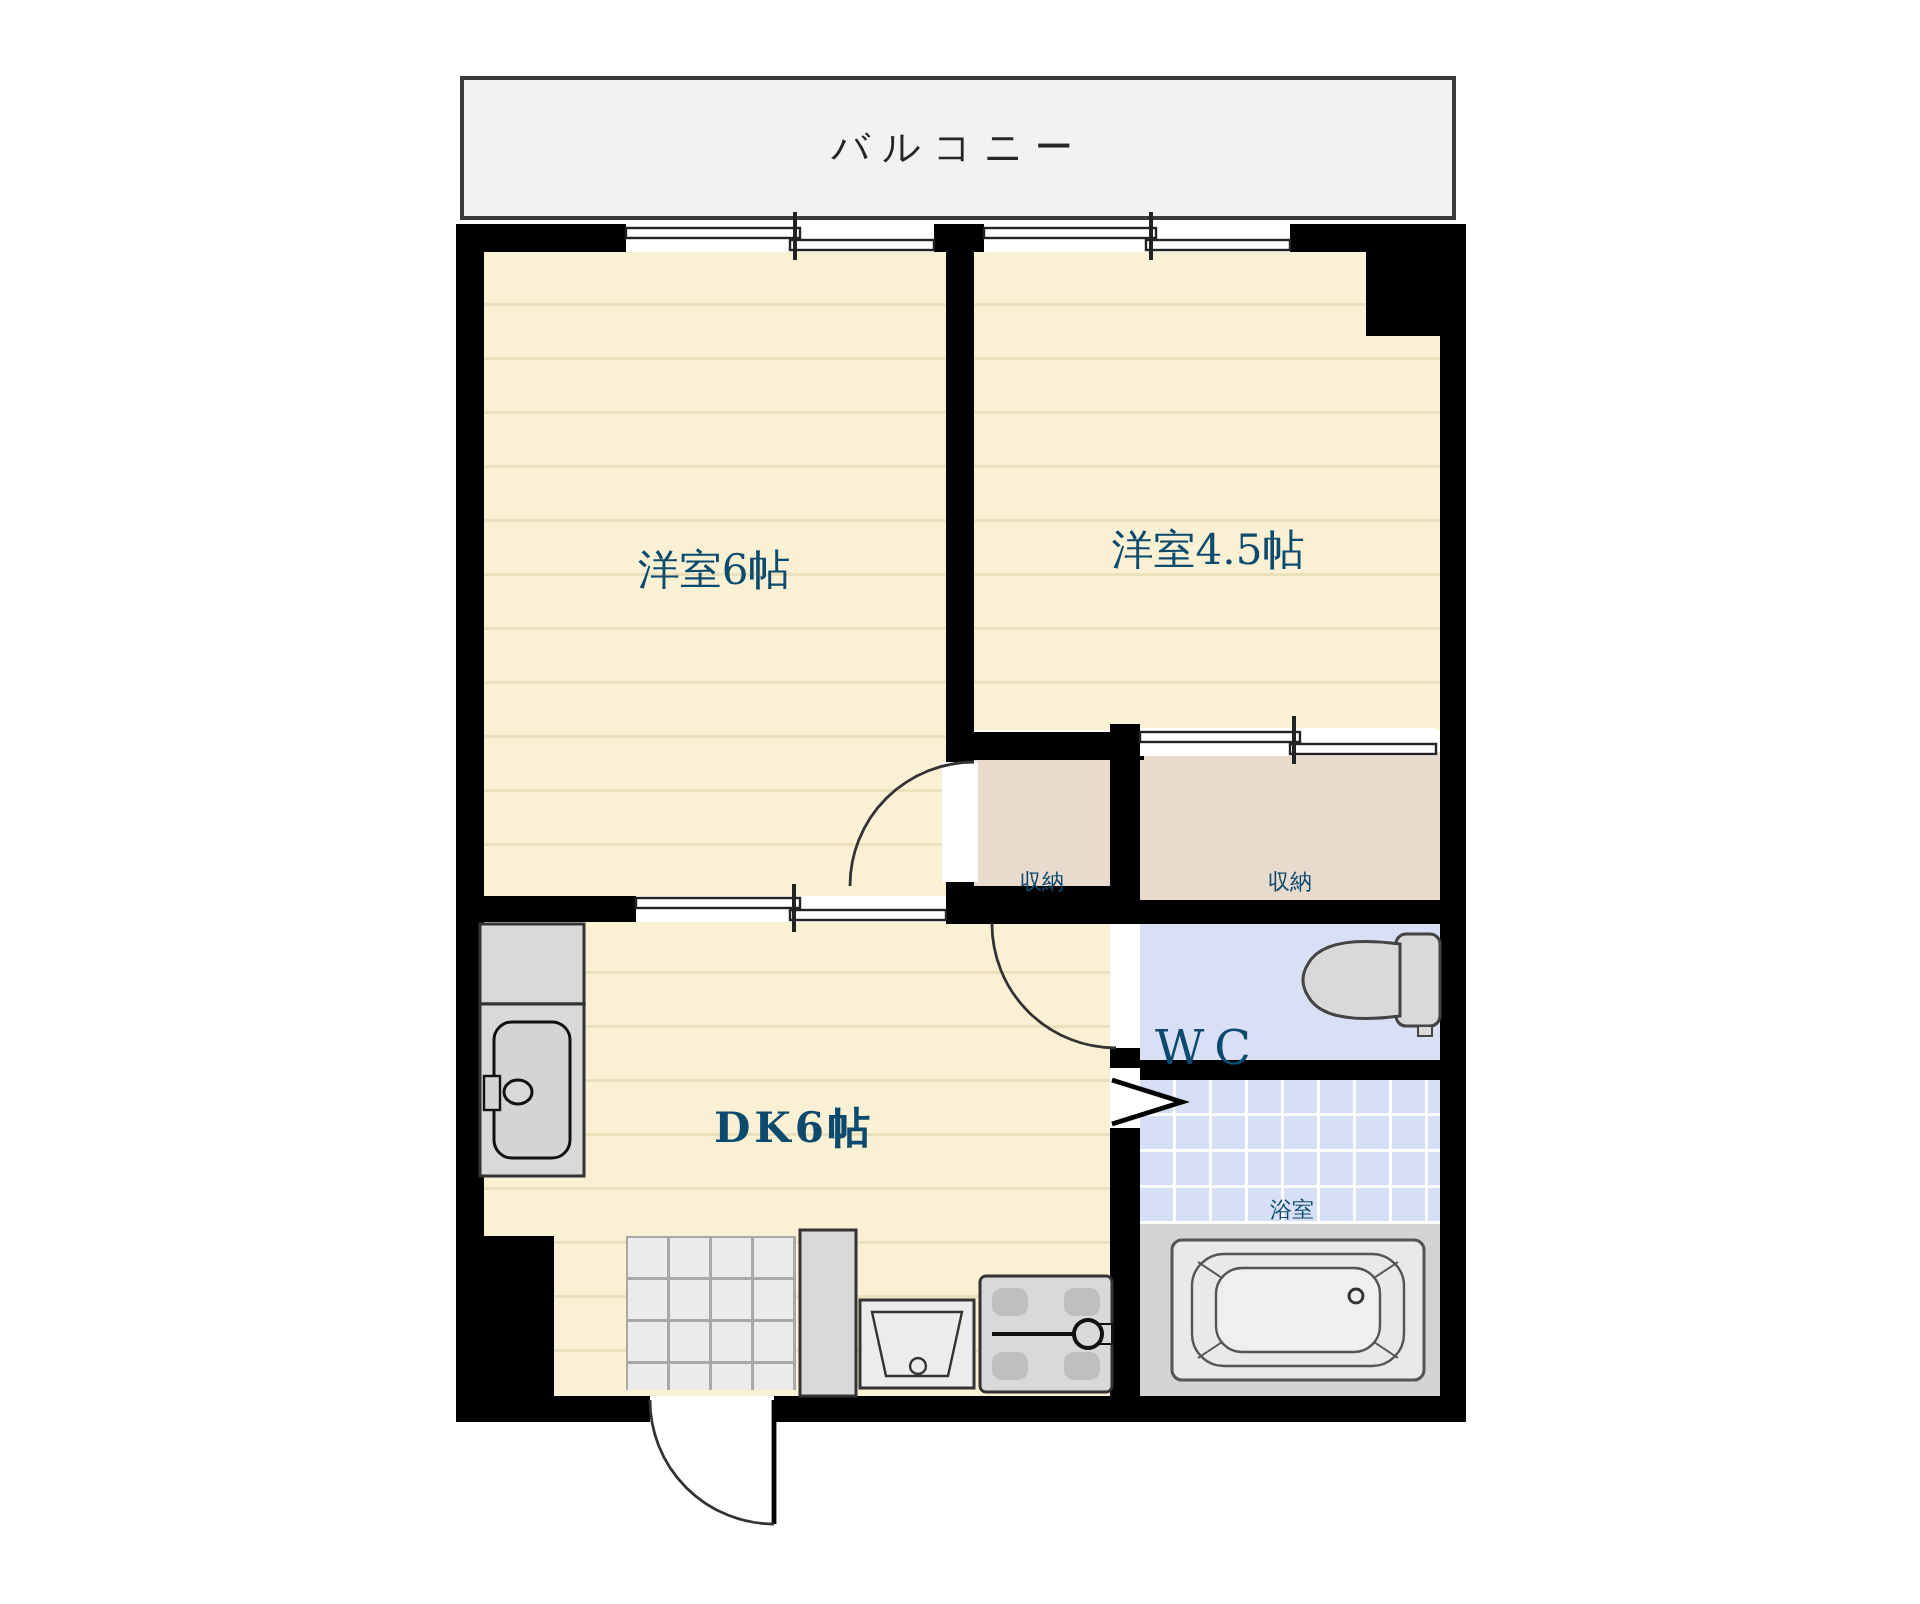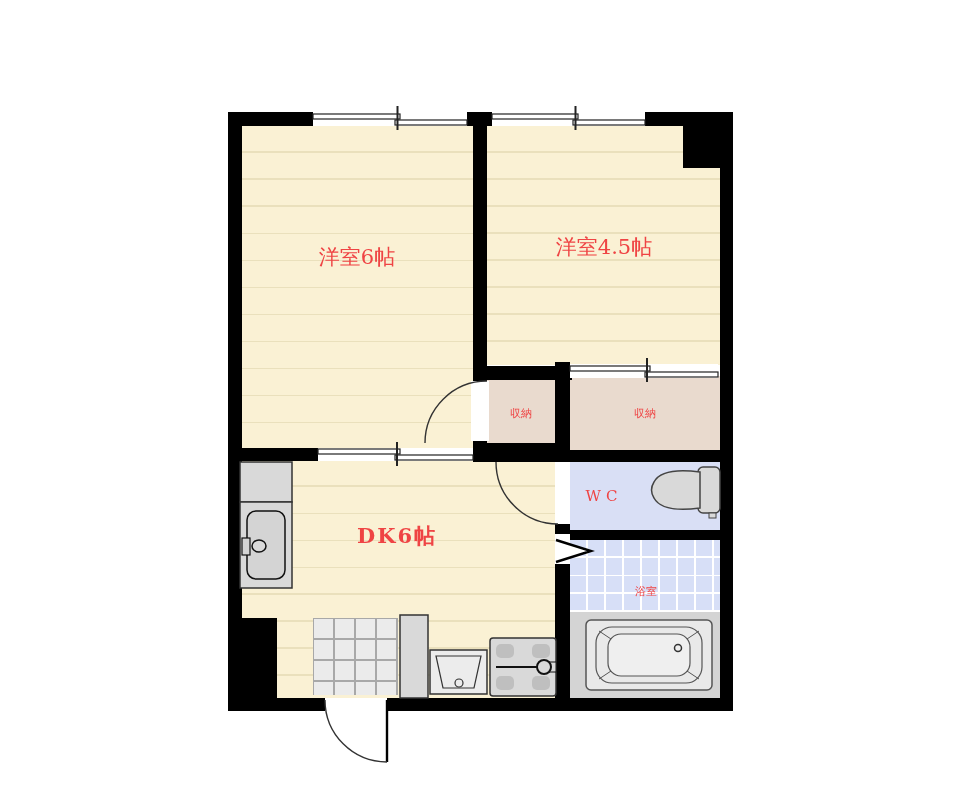--- a/index.html
+++ b/index.html
@@ -17,32 +17,35 @@
     background-image:repeating-linear-gradient(to right,transparent 0px,transparent 16.5px,#ffffff 16.5px,#ffffff 18px),
                      repeating-linear-gradient(to bottom,transparent 0px,transparent 16.5px,#ffffff 16.5px,#ffffff 18px);}
   .tub-floor{position:absolute;background:#d4d4d4;}
   .genkan{position:absolute;background:#ebebeb;
     background-image:repeating-linear-gradient(to right,transparent 0px,transparent 19.5px,#a8a8a8 19.5px,#a8a8a8 21px),
                      repeating-linear-gradient(to bottom,transparent 0px,transparent 19.5px,#a8a8a8 19.5px,#a8a8a8 21px);
     border-left:1px solid #a8a8a8;border-top:1px solid #a8a8a8;}
   .balcony{position:absolute;background:#f2f2f4;border:2px solid #3c3c3c;box-sizing:border-box;
     display:flex;align-items:center;justify-content:center;}
   .room-label{position:absolute;transform:translate(-50%,-50%);white-space:nowrap;
-    font-size:21px;color:#ef4444;}
+    font-size:21px;color:#0c4a6e;margin-top:28px;}
   .label-sm{font-size:11px;}
-  .label-wc{font-size:15px;letter-spacing:5px;}
+  .label-wc{font-size:24px;letter-spacing:5px;}
   .label-balcony{font-size:19px;letter-spacing:6px;color:#262626;}
   .label-dk{letter-spacing:2px;}
   svg{position:absolute;left:0;top:0;}
 </style>
 </head>
 <body>
 
 <div id="canvas">
 
+  <div class="balcony" style="left:230px;top:38px;width:498px;height:72px;">
+    <span class="label-balcony">バルコニー</span>
+  </div>
 
   <div class="room-floor" style="left:242px;top:126px;width:231px;height:323px;"></div>
   <div class="room-floor" style="left:487px;top:126px;width:233px;height:239px;"></div>
   <div class="storage-floor" style="left:487px;top:380px;width:68px;height:63px;"></div>
   <div class="storage-floor" style="left:570px;top:376px;width:150px;height:74px;"></div>
   <div class="wc-floor" style="left:570px;top:462px;width:150px;height:68px;"></div>
   <div class="bath-floor" style="left:570px;top:540px;width:150px;height:72px;"></div>
   <div class="tub-floor" style="left:570px;top:612px;width:150px;height:86px;"></div>
   <div class="room-floor" style="left:242px;top:460px;width:313px;height:238px;"></div>
   <div class="genkan" style="left:313px;top:618px;width:84px;height:76px;"></div>
@@ -162,16 +165,16 @@
       <rect x="549" y="662" width="7" height="10" fill="#d9d9d9" stroke="#111" stroke-width="1"></rect>
       <circle cx="544" cy="667" r="7" fill="#d9d9d9" stroke="#111" stroke-width="2"></circle>
     </g>
   </svg>
 
   <div class="room-label" style="left:357px;top:257px;">洋室6帖</div>
   <div class="room-label" style="left:604px;top:247px;">洋室4.5帖</div>
   <div class="room-label label-sm" style="left:521px;top:413px;">収納</div>
   <div class="room-label label-sm" style="left:645px;top:413px;">収納</div>
   <div class="room-label label-wc" style="left:604px;top:496px;">WC</div>
-  <div class="room-label label-sm" style="left:646px;top:591px;">浴室</div>
+  <div class="room-label label-sm" style="left:646px;top:577px;">浴室</div>
   <div class="room-label label-dk" style="left:397px;top:536px;font-weight:bold;">DK6帖</div>
 
 </div>
 
 </body></html>

